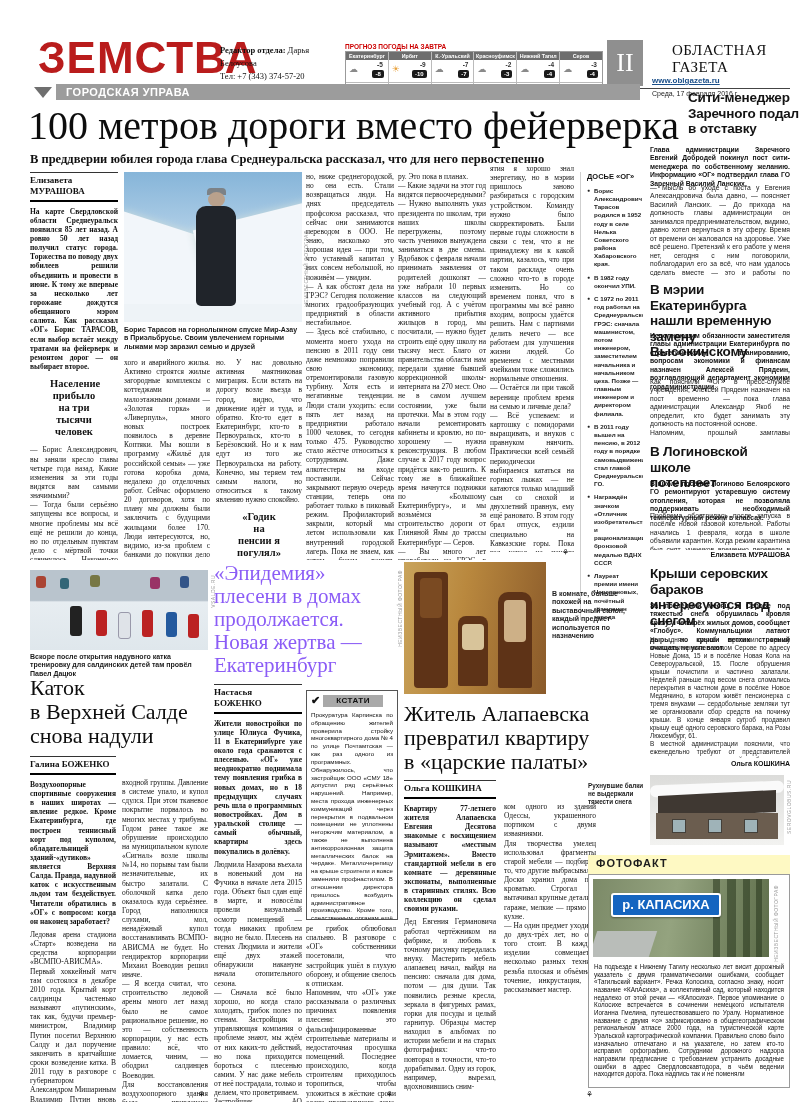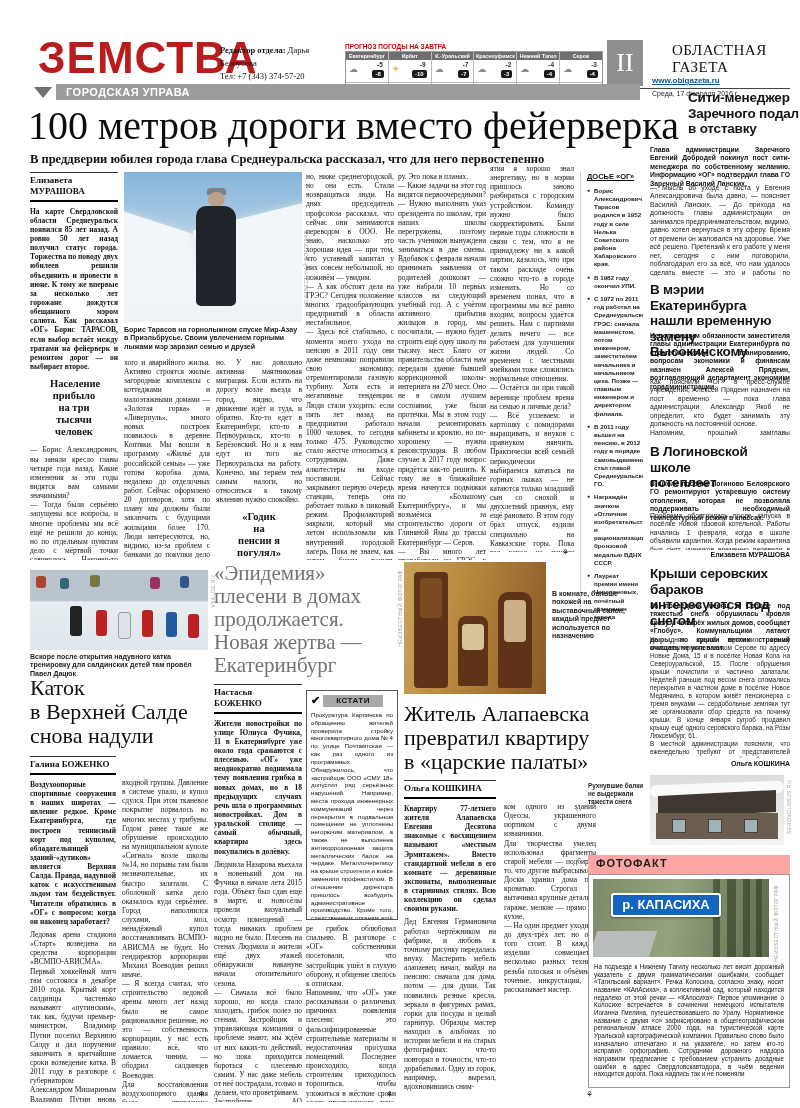--- a/index.html
+++ b/index.html
@@ -31,52 +31,52 @@
   .hrule{background:#444;height:1px;}
   
   .rubric-bar{background:#9c9c9c;height:16px;}
   .rubric-label{font:bold 11px/16px "Liberation Sans",sans-serif;color:#fff;letter-spacing:.5px;padding-left:36px;}
   .rubric-marker{position:absolute;left:0;top:0;width:26px;height:16px;background:#fff;}
   .rubric-tri{position:absolute;left:4px;top:3px;width:0;height:0;
               border-left:9px solid transparent;border-right:9px solid transparent;border-top:11px solid #6f6f6f;}
   
   .h-main{font:400 40px/1.02 "Liberation Serif",serif;color:#0d0d0d;white-space:nowrap;}
   .h-sub{font:bold 12.5px/1.2 "Liberation Serif",serif;}
-  .h-mid{font:400 21px/1.1 "Liberation Serif",serif;white-space:pre-line;color:#737373;}
+  .h-mid{font:400 21px/1.1 "Liberation Serif",serif;white-space:pre-line;color:#8b5cf6;}
   .h-small{font:400 22px/1.1 "Liberation Serif",serif;white-space:pre-line;color:#0d0d0d;}
   
   .byline{font:bold 9px/1.2 "Liberation Serif",serif;border-top:1px solid #333;border-bottom:2px solid #000;
           padding:2px 0 3px 0;margin-bottom:5px;}
   .lead{font:bold 7.5px/1.22 "Liberation Serif",serif;text-align:justify;white-space:pre-line;margin-bottom:4px;}
   .btxt{font:7.5px/1.22 "Liberation Serif",serif;text-align:justify;white-space:pre-line;}
   .colbox{position:absolute;overflow:hidden;}
   .subhead{font:bold 10.5px/1.15 "Liberation Serif",serif;text-align:center;margin:7px 20px;}
   .caption{font:bold 7px/1.2 "Liberation Sans",sans-serif;color:#1c1c1c;}
   .vcredit{position:absolute;writing-mode:vertical-rl;transform:rotate(180deg);
            font:5px "Liberation Sans",sans-serif;color:#9a9a9a;letter-spacing:.5px;}
   .endmark{font-size:8px;color:#111;}
   
   .dossier{border-left:1px solid #cfcfcf;padding-left:6px;font-family:"Liberation Sans",sans-serif;}
-  .dossier-title{font:bold 7.5px/1.3 "Liberation Sans",sans-serif;margin-bottom:5px;text-decoration:underline;}
+  .dossier-title{font:bold 7.5px/1.3 "Liberation Sans",sans-serif;margin-bottom:5px;}
   .dossier-item{font:bold 6.2px/1.32 "Liberation Sans",sans-serif;color:#222;margin-bottom:5px;position:relative;padding-left:7px;}
   .dossier-item::before{content:"●";position:absolute;left:0;top:0;font-size:5px;}
   
   .kstati{border:1px solid #555;background:#fff;}
   .kstati-head{display:flex;align-items:center;margin:3px 4px 2px 4px;}
   .kstati-check{font-size:11px;font-weight:bold;margin-right:3px;}
   .kstati-label{background:#a9a9a9;color:#101010;font:bold 8px/12px "Liberation Sans",sans-serif;
                 padding:0 13px;letter-spacing:.5px;}
   .kstati-body{font:6.2px/1.26 "Liberation Sans",sans-serif;text-align:justify;padding:2px 4px 4px 4px;
                white-space:pre-line;overflow:hidden;}
   
   .sb-title{font:bold 13.5px/1.15 "Liberation Sans",sans-serif;letter-spacing:-.2px;white-space:pre-line;color:#141414;}
   .sb-lead{font:bold 6.8px/1.25 "Liberation Sans",sans-serif;text-align:justify;white-space:pre-line;}
   .sb-body{font:6.8px/1.25 "Liberation Sans",sans-serif;text-align:justify;white-space:pre-line;color:#1a1a1a;}
   .sb-sig{font:bold 7px "Liberation Sans",sans-serif;text-align:right;}
-  .ff-bar{background:#fca5a5;height:25px;}
+  .ff-bar{background:#fef9c3;height:25px;}
   .ff-label{font:bold 11px/17px "Liberation Sans",sans-serif;color:#1d1d1d;letter-spacing:1px;padding-left:8px;}
   .ff-box{border:1px solid #9a9a9a;background:#fff;}
   .ff-text{font:6.3px/1.22 "Liberation Sans",sans-serif;text-align:justify;padding:4px 5px;overflow:hidden;}
   .tiny-cap{font:bold 6.3px/1.25 "Liberation Sans",sans-serif;color:#1c1c1c;}
   
   .photo{position:absolute;overflow:hidden;}
   .ph-mountain{background:linear-gradient(#86b5d9 0%,#aacbe5 35%,#e3edf6 75%,#f4f7fa 100%);}
   .peak{position:absolute;background:#f2f6fa;}
   .pk1{left:-20px;top:55px;width:120px;height:100px;transform:rotate(18deg);box-shadow:0 0 8px #cdd;}
   .pk2{left:80px;top:40px;width:140px;height:110px;transform:rotate(-14deg);box-shadow:0 0 8px #cdd;}

